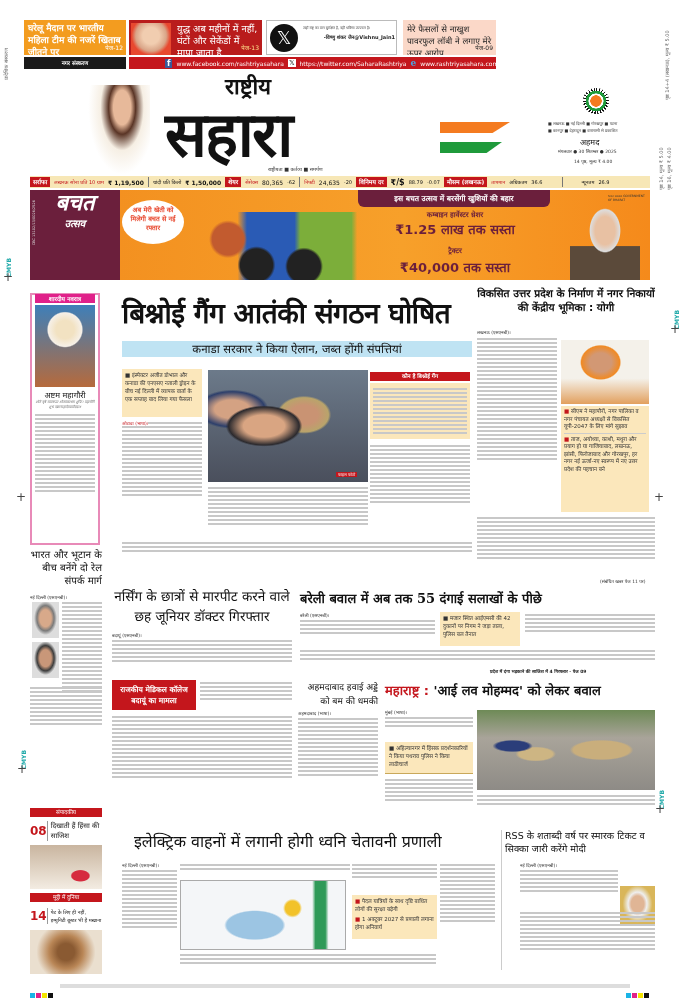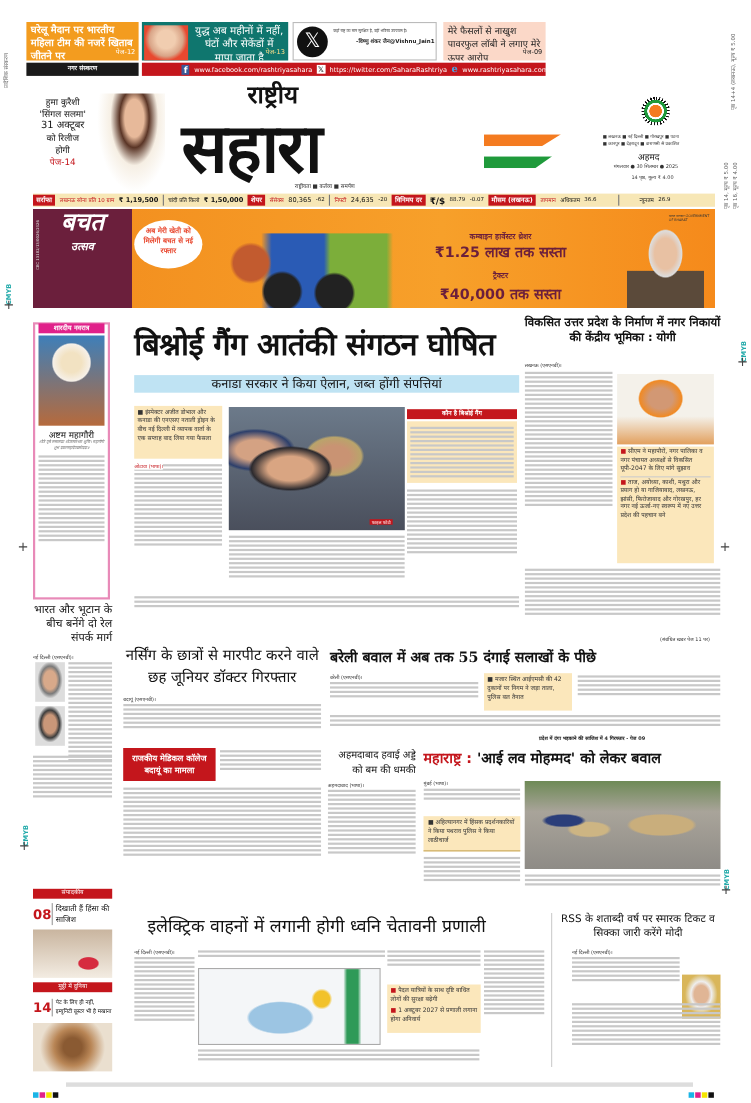--- a/index.html
+++ b/index.html
@@ -3,21 +3,21 @@
 <meta charset="utf-8">
 <style>
 *{box-sizing:border-box;margin:0;padding:0}
 body{width:683px;height:1003px;background:#fff;font-family:"DejaVu Sans",sans-serif;position:relative;overflow:hidden;color:#111}
 .abs{position:absolute}
 .fill{font-size:4px;line-height:6px;color:#555;overflow:hidden;text-align:justify}
 .fill i{display:block;height:2px;background:#c8c8c8;margin:2px 0}
 
 .teaser{position:absolute;top:20px;height:35px;overflow:hidden}
 .t1{left:24px;width:102px;background:#f39c1f;color:#fff;padding:2px 4px;font-size:9px;font-weight:bold;line-height:12px}
-.t2{left:129px;width:133px;background:#0f766e;color:#fff;padding:3px 4px 0 48px;font-size:9.5px;line-height:12px;text-align:center}
+.t2{left:129px;width:133px;background:#b91c1c;color:#fff;padding:3px 4px 0 48px;font-size:9.5px;line-height:12px;}
 .t3{left:266px;width:131px;background:#fff;border:1px solid #bbb}
 .t4{left:403px;width:93px;background:#fbd8c8;color:#222;padding:3px 4px;font-size:8.5px;line-height:12px}
 .pg{position:absolute;right:3px;bottom:1px;font-size:6px;font-weight:normal}
 .bar{position:absolute;top:57px;height:12px}
 
 .sahara{position:absolute;left:165px;top:102px;font-family:"DejaVu Serif",serif;font-weight:bold;font-size:62px;letter-spacing:-2px;color:#111;line-height:66px}
 .rashtriya{position:absolute;left:225px;top:70px;font-family:"DejaVu Serif",serif;font-weight:bold;font-size:22px}
 
 .ticker{position:absolute;left:30px;top:176px;width:620px;height:12px;background:#f7e7b6;display:flex;align-items:center;font-size:5px;gap:4px;white-space:nowrap}
 .tk-red{background:#c4161c;color:#fff;padding:1px 3px;font-size:6px;font-weight:bold}
@@ -74,28 +74,20 @@
 <div class="bar" style="left:129px;width:367px;background:#c4161c;color:#fff;font-size:6px;display:flex;align-items:center;gap:4px;padding-left:36px;white-space:nowrap">
   <span style="background:#3b5998;color:#fff;font-weight:bold;padding:0 2px;font-size:8px">f</span>
   <span>www.facebook.com/rashtriyasahara</span>
   <span style="background:#fff;color:#000;padding:0 1px;font-size:7px">𝕏</span>
   <span>https://twitter.com/SaharaRashtriya</span>
   <span style="color:#4fa3e0;font-weight:bold;font-size:9px;font-family:'DejaVu Serif',serif">e</span>
   <span>www.rashtriyasahara.com</span>
 </div>
 
 <div class="abs" style="left:26px;top:85px;width:130px;height:90px">
-  <div class="abs" style="left:2px;top:2px;width:58px;text-align:center;font-size:8px;line-height:11px">
-    <div>हुमा कुरैशी</div>
-    <div>'सिंगल सलमा'</div>
-    <div style="font-size:9px">31 अक्टूबर</div>
-    <div>को रिलीज</div>
-    <div>होगी</div>
-    <div style="color:#c4161c">पेज-14</div>
-  </div>
   <div class="abs" style="left:62px;top:0;width:62px;height:90px;background:radial-gradient(ellipse at 55% 25%,#e7b99a 18%,#5a3526 28%,#f6efe4 45%,#fff 70%)"></div>
 </div>
 
 <div class="rashtriya">राष्ट्रीय</div>
 <div class="sahara">सहारा</div>
 <div class="abs" style="left:440px;top:122px;width:70px;height:11px;background:#f47b20;clip-path:polygon(0 0,100% 0,75% 100%,0 100%)"></div>
 <div class="abs" style="left:440px;top:142px;width:62px;height:11px;background:#1f9a3b;clip-path:polygon(0 0,100% 0,75% 100%,0 100%)"></div>
 <div class="abs" style="left:268px;top:166px;font-size:5px;color:#333">राष्ट्रीयता ■ कर्तव्य ■ समर्पण</div>
 <div class="abs" style="left:583px;top:88px;width:26px;height:26px;border-radius:50%;background:radial-gradient(circle,#f47b20 30%,#fff 32%,#fff 40%,#1f9a3b 42%,#1f9a3b 55%,transparent 57%),repeating-conic-gradient(#111 0 6deg,transparent 6deg 14deg)"></div>
 <div class="abs" style="left:548px;top:120px;width:100px;font-size:4px;line-height:7px;color:#333">
@@ -135,20 +127,21 @@
 </div>
 
 <div class="ad">
   <div class="abs" style="left:0;top:0;width:90px;height:90px;background:#6b1f3c;color:#fff;text-align:center;font-weight:bold;font-style:italic">
     <div style="font-size:22px;line-height:26px">बचत</div>
     <div style="font-size:10px">उत्सव</div>
   </div>
   <div class="abs" style="left:2px;top:10px;font-size:3.5px;color:#ddd;writing-mode:vertical-rl;transform:rotate(180deg)">CBC 13102/13/0026/2526</div>
   <div class="abs" style="left:92px;top:10px;width:62px;height:44px;border-radius:50%;background:#fff;color:#e8482f;font-weight:bold;font-size:6.5px;line-height:9px;text-align:center;padding:6px 6px">अब मेरी खेती को मिलेगी बचत से नई रफ्तार</div>
   <div class="abs" style="left:160px;top:22px;width:190px;height:68px;background:radial-gradient(circle at 20% 40%,#c25b2f 10%,transparent 12%),radial-gradient(circle at 35% 78%,#222 12%,transparent 14%),radial-gradient(circle at 60% 80%,#222 13%,transparent 15%),linear-gradient(90deg,transparent 25%,#2a5bb5 30%,#2a5bb5 55%,#7cae3a 58%,#7cae3a 85%,transparent 88%);border-radius:6px"></div>
+  <div class="abs" style="left:328px;top:0;width:192px;height:17px;background:#6b1f3c;color:#fff;font-weight:bold;font-size:7.5px;line-height:17px;text-align:center;border-radius:0 0 6px 6px">इस बचत उत्सव में बरसेंगी खुशियों की बहार</div>
   <div class="abs" style="left:370px;top:20px;width:110px;color:#6b1f3c;font-weight:bold;font-size:7px;text-align:center">कम्बाइन हार्वेस्टर थ्रेशर</div>
   <div class="abs" style="left:350px;top:30px;width:150px;color:#6b1f3c;font-weight:bold;font-size:13px;text-align:center">₹1.25 लाख तक सस्ता</div>
   <div class="abs" style="left:370px;top:56px;width:110px;color:#6b1f3c;font-weight:bold;font-size:7px;text-align:center">ट्रैक्टर</div>
   <div class="abs" style="left:350px;top:68px;width:150px;color:#6b1f3c;font-weight:bold;font-size:13px;text-align:center">₹40,000 तक सस्ता</div>
   <div class="abs" style="left:540px;top:14px;width:70px;height:76px;background:radial-gradient(ellipse at 50% 35%,#e8c1a3 20%,#ddd 30%,transparent 32%),linear-gradient(180deg,transparent 55%,#5b4a3a 56%)"></div>
   <div class="abs" style="left:578px;top:4px;width:40px;font-size:3px;line-height:4px;color:#333">भारत सरकार GOVERNMENT OF BHARAT</div>
 </div>
 
 <div class="abs" style="left:30px;top:293px;width:70px;height:252px;border:2px solid #e88ab8;background:#fff">
   <div style="margin:-1px auto 2px;width:60px;background:#e0218a;color:#fff;font-size:6px;text-align:center;line-height:9px;font-weight:bold">शारदीय नवरात्र</div>
@@ -526,21 +519,21 @@
     <i></i>
     <i></i>
   </div>
 <div class="abs fill" style="left:180px;top:952px;width:256px;height:22px">
     <i></i>
     <i></i>
     <i></i>
   </div>
 
 <div class="abs" style="left:501px;top:830px;width:1px;height:140px;background:#ccc"></div>
-<div class="abs" style="left:505px;top:829px;width:150px;font-size:9.5px;line-height:13px;text-align:center">RSS के शताब्दी वर्ष पर स्मारक टिकट व सिक्का जारी करेंगे मोदी</div>
+<div class="abs" style="left:505px;top:829px;width:150px;font-size:9.5px;line-height:13px;">RSS के शताब्दी वर्ष पर स्मारक टिकट व सिक्का जारी करेंगे मोदी</div>
 <div class="abs" style="left:520px;top:862px;font-size:4.5px;color:#333">नई दिल्ली (एसएनबी)।</div>
 <div class="abs fill" style="left:520px;top:868px;width:98px;height:40px">
     <i></i>
     <i></i>
     <i></i>
     <i></i>
     <i></i>
     <i></i>
   </div>
 <div class="abs" style="left:620px;top:886px;width:35px;height:40px;background:radial-gradient(ellipse at 50% 45%,#e0b595 26%,#eee 38%,#d9b65a 60%)"></div>

